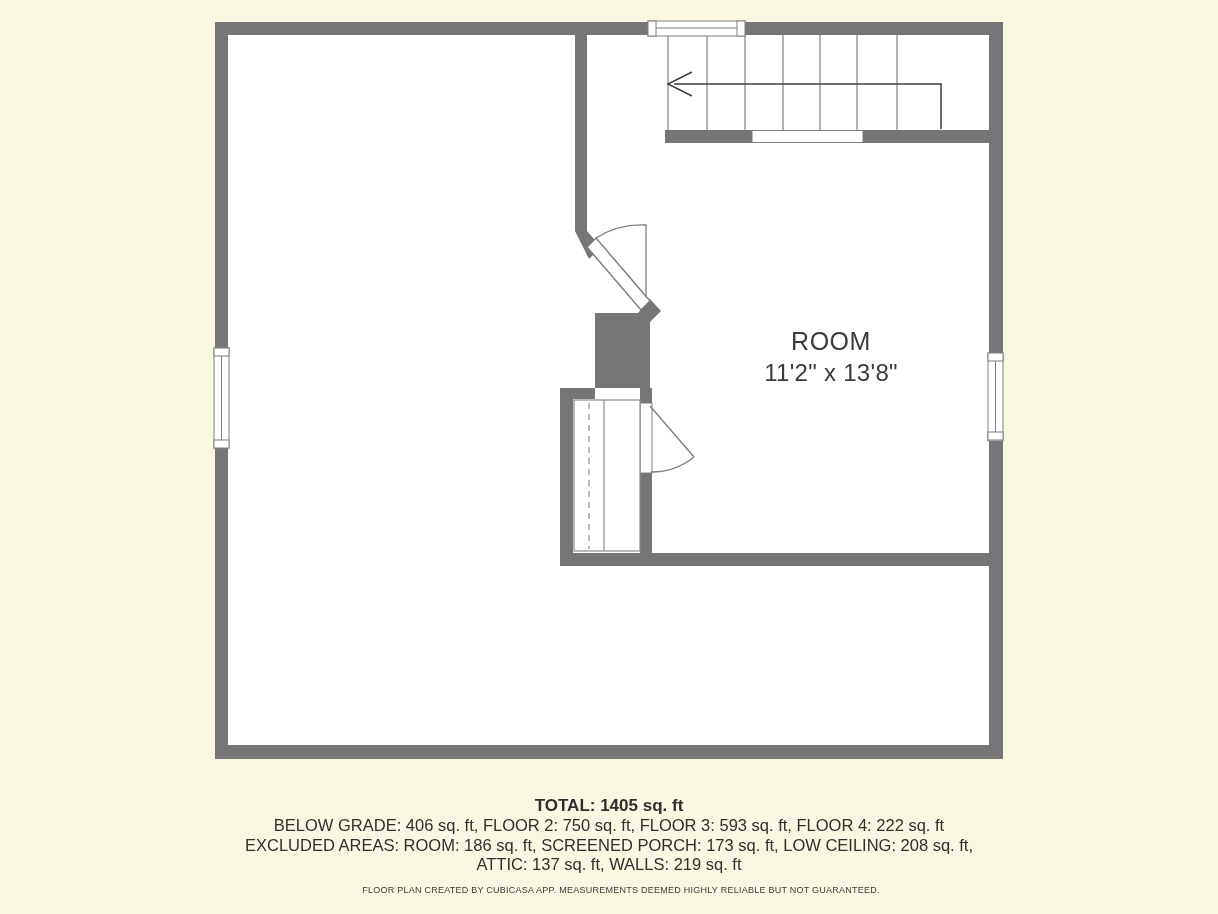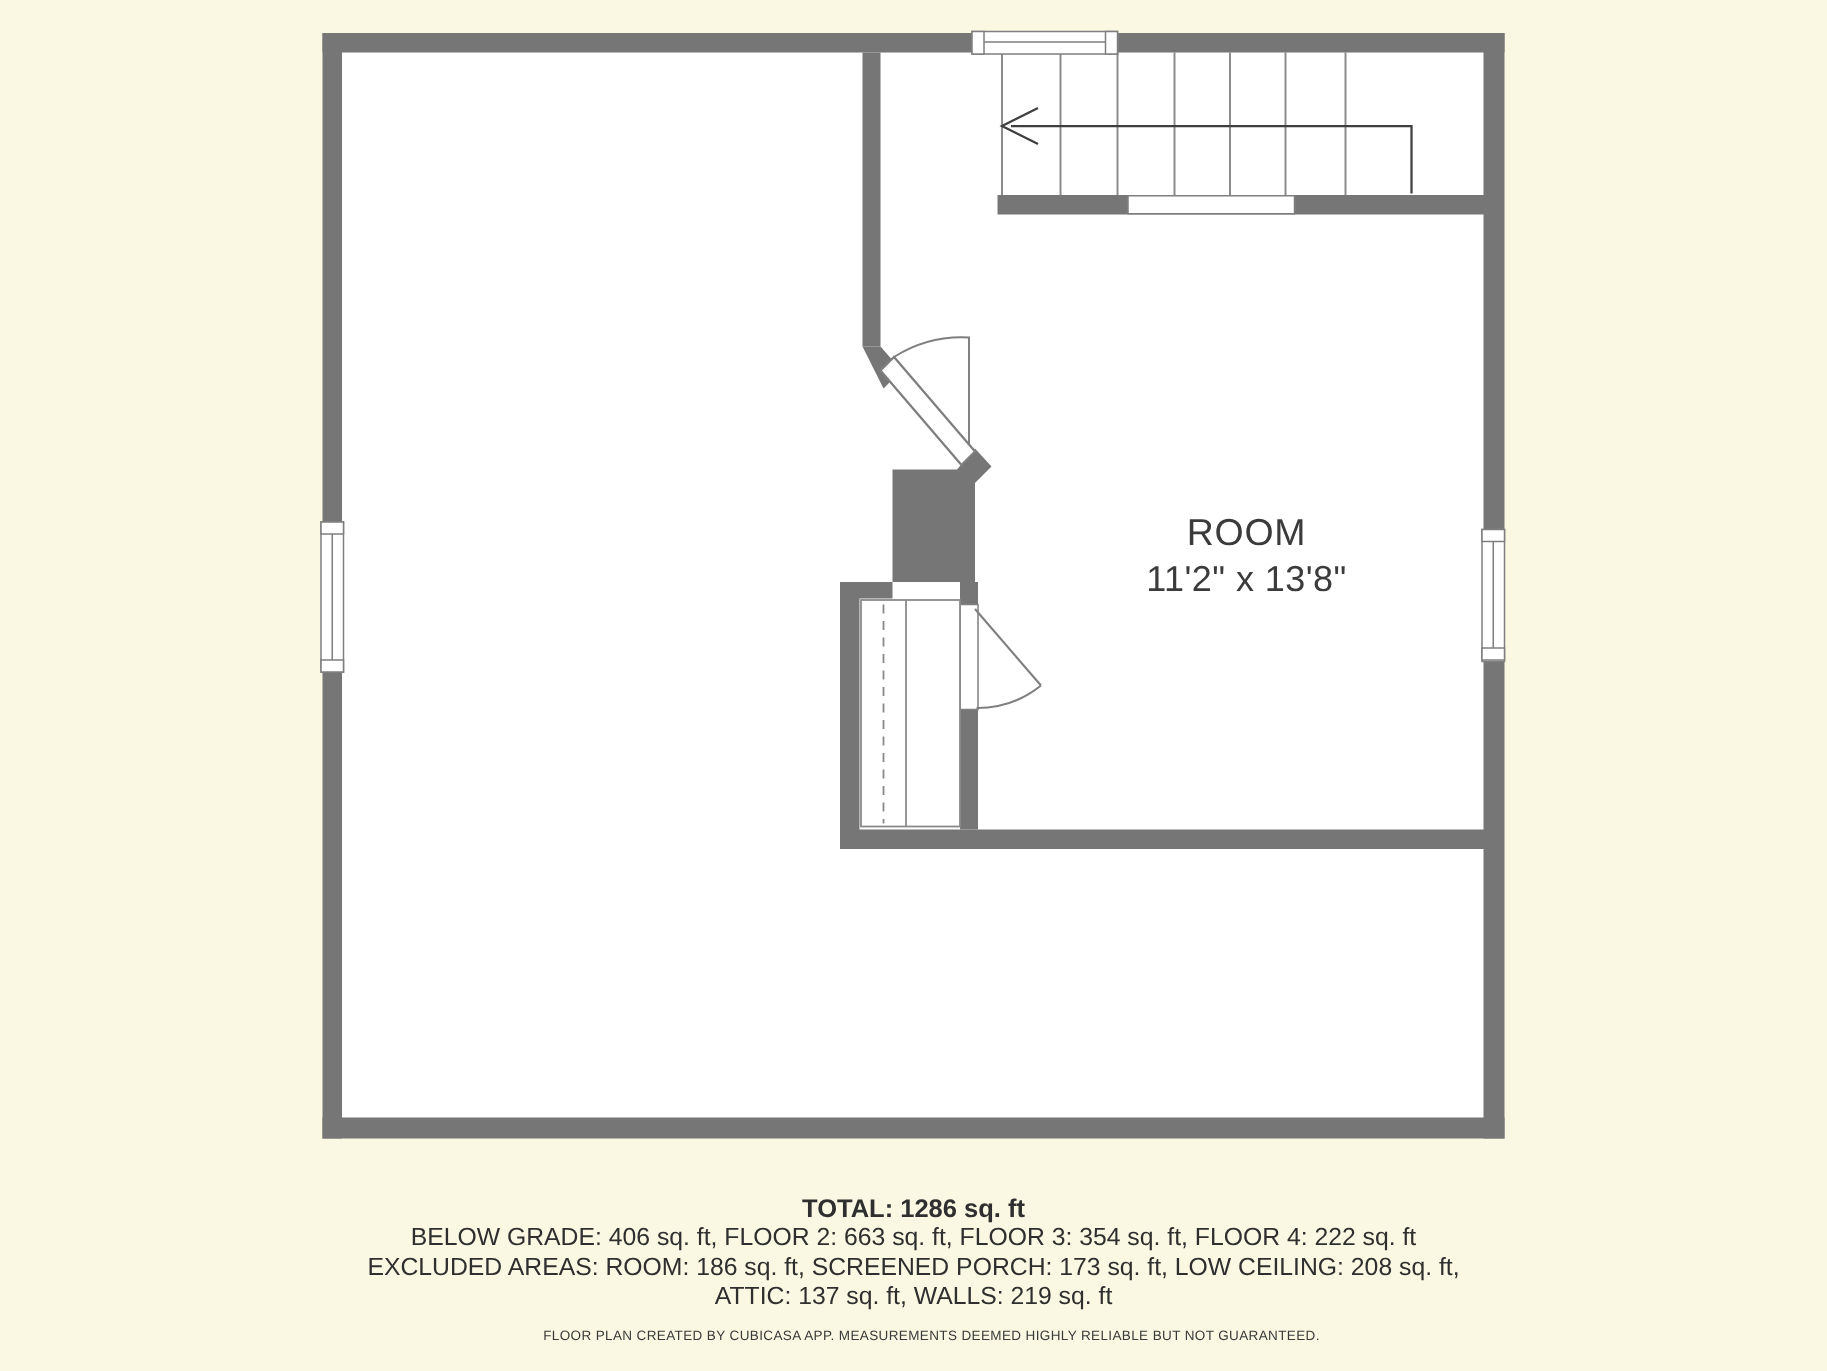--- a/index.html
+++ b/index.html
@@ -11,21 +11,21 @@
   }
   #stage{position:absolute;left:0;top:0;width:1218px;height:914px;}
   svg{position:absolute;left:0;top:0;}
   .room-label{
     position:absolute;text-align:center;color:#3B3B3B;
     line-height:31px;pointer-events:none;
   }
   .room-name{font-size:25px;letter-spacing:0.5px;}
   .room-dims{font-size:24px;letter-spacing:0.3px;}
   #attic-label{left:237px;top:358px;width:320px;}
-  #room-label{left:671px;top:340px;width:320px;}
+  #room-label{left:671px;top:326px;width:320px;}
   .footer{
     position:absolute;left:0;top:796px;width:1218px;
     text-align:center;color:#2F2F2F;
   }
   .footer .total{font-size:17px;font-weight:bold;line-height:20px;}
   .footer .sline{font-size:16.5px;line-height:19.5px;}
   .footer .disclaimer{
     font-size:9px;letter-spacing:0.25px;margin-top:10px;color:#3A3A3A;margin-left:24px;
   }
 </style>
@@ -110,20 +110,20 @@
       <rect x="988" y="432" width="15" height="8" fill="#FFFFFF" stroke="#7F7F7F" stroke-width="1"></rect>
     </g>
   </svg>
 
   <div id="room-label" class="room-label">
     <div class="room-name">ROOM</div>
     <div class="room-dims">11'2" x 13'8"</div>
   </div>
 
   <div class="footer">
-    <div class="total">TOTAL: 1286 sq. ft</div>
-    <div class="sline">BELOW GRADE: 406 sq. ft, FLOOR 2: 663 sq. ft, FLOOR 3: 354 sq. ft, FLOOR 4: 222 sq. ft</div>
+    <div class="total">TOTAL: 1405 sq. ft</div>
+    <div class="sline">BELOW GRADE: 406 sq. ft, FLOOR 2: 750 sq. ft, FLOOR 3: 593 sq. ft, FLOOR 4: 222 sq. ft</div>
     <div class="sline">EXCLUDED AREAS: ROOM: 186 sq. ft, SCREENED PORCH: 173 sq. ft, LOW CEILING: 208 sq. ft,</div>
     <div class="sline">ATTIC: 137 sq. ft, WALLS: 219 sq. ft</div>
     <div class="disclaimer">FLOOR PLAN CREATED BY CUBICASA APP. MEASUREMENTS DEEMED HIGHLY RELIABLE BUT NOT GUARANTEED.</div>
   </div>
 
 </div>
 
 </body></html>

